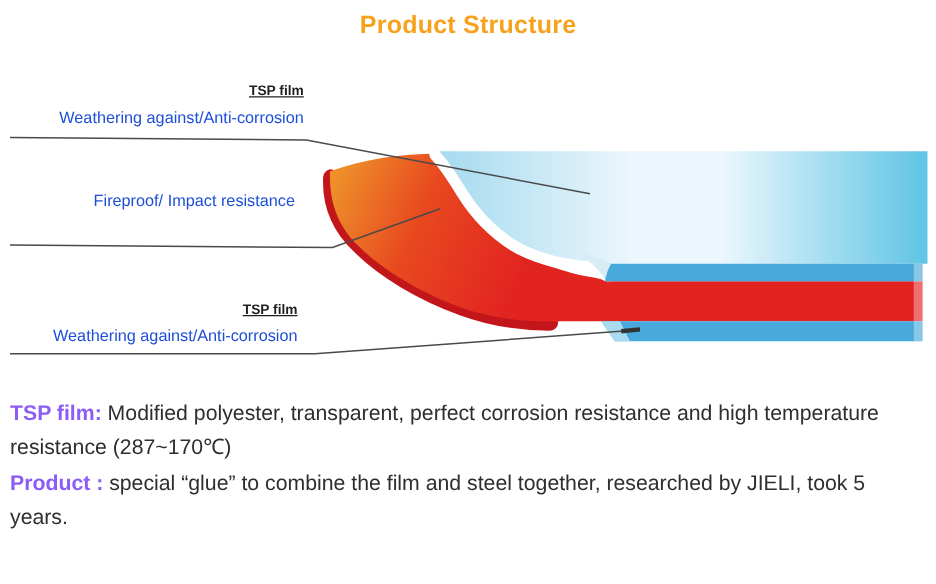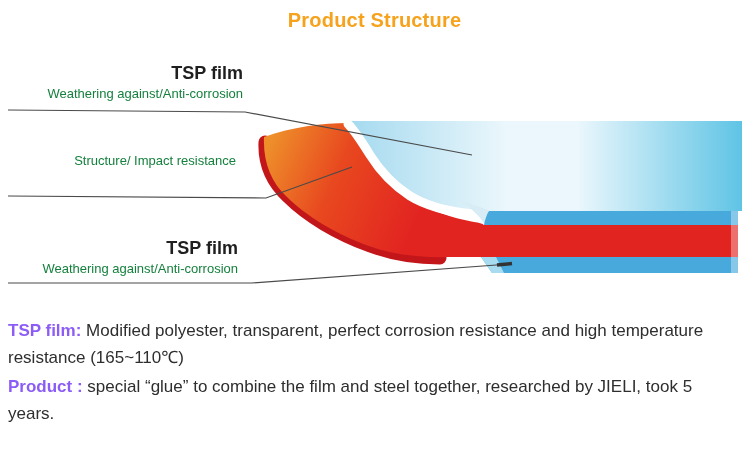--- a/index.html
+++ b/index.html
@@ -28,28 +28,29 @@
     left: 0;
     width: 749px;
     height: 467px;
   }
   .layer-label {
     position: absolute;
     left: 0;
     text-align: right;
   }
   .layer-label .lbl-title {
-    font-size: 18px;
+    font-size: 11px;
     font-weight: bold;
     color: #1f1f1f;
     line-height: 21px;
+    text-decoration: underline;
   }
   .layer-label .lbl-sub {
     font-size: 13px;
-    color: #15803d;
+    color: #1d4ed8;
     line-height: 16px;
     margin-top: 2px;
   }
   #label-top-film    { top: 63px;  width: 243px; }
   #label-metal-sheet { top: 151px; width: 236px; }
   #label-bottom-film { top: 238px; width: 238px; }
   .description {
     position: absolute;
     left: 8px;
     top: 317px;
@@ -127,30 +128,30 @@
     <polyline points="8,283 252,283 510,264" fill="none" stroke-width="1.2" stroke="#4A4A4A"></polyline>
     <line x1="497" y1="265" x2="512" y2="263.5" stroke-width="3.5" stroke="#333333"></line>
   </svg>
 
   <div class="layer-label" id="label-top-film">
     <div class="lbl-title">TSP film</div>
     <div class="lbl-sub">Weathering against/Anti-corrosion</div>
   </div>
 
   <div class="layer-label" id="label-metal-sheet">
-    <div class="lbl-sub">Structure/ Impact resistance</div>
+    <div class="lbl-sub">Fireproof/ Impact resistance</div>
   </div>
 
   <div class="layer-label" id="label-bottom-film">
     <div class="lbl-title">TSP film</div>
     <div class="lbl-sub">Weathering against/Anti-corrosion</div>
   </div>
 
   <div class="description">
     <p>
-      <span class="term">TSP film:</span><span> Modified polyester, transparent, perfect corrosion resistance and high temperature resistance (165~110℃)</span>
+      <span class="term">TSP film:</span><span> Modified polyester, transparent, perfect corrosion resistance and high temperature resistance (287~170℃)</span>
     </p>
     <p>
       <span class="term">Product :</span><span> special “glue” to combine the film and steel together, researched by JIELI, took 5 years.</span>
     </p>
   </div>
 
 </div>
 
 </body></html>

